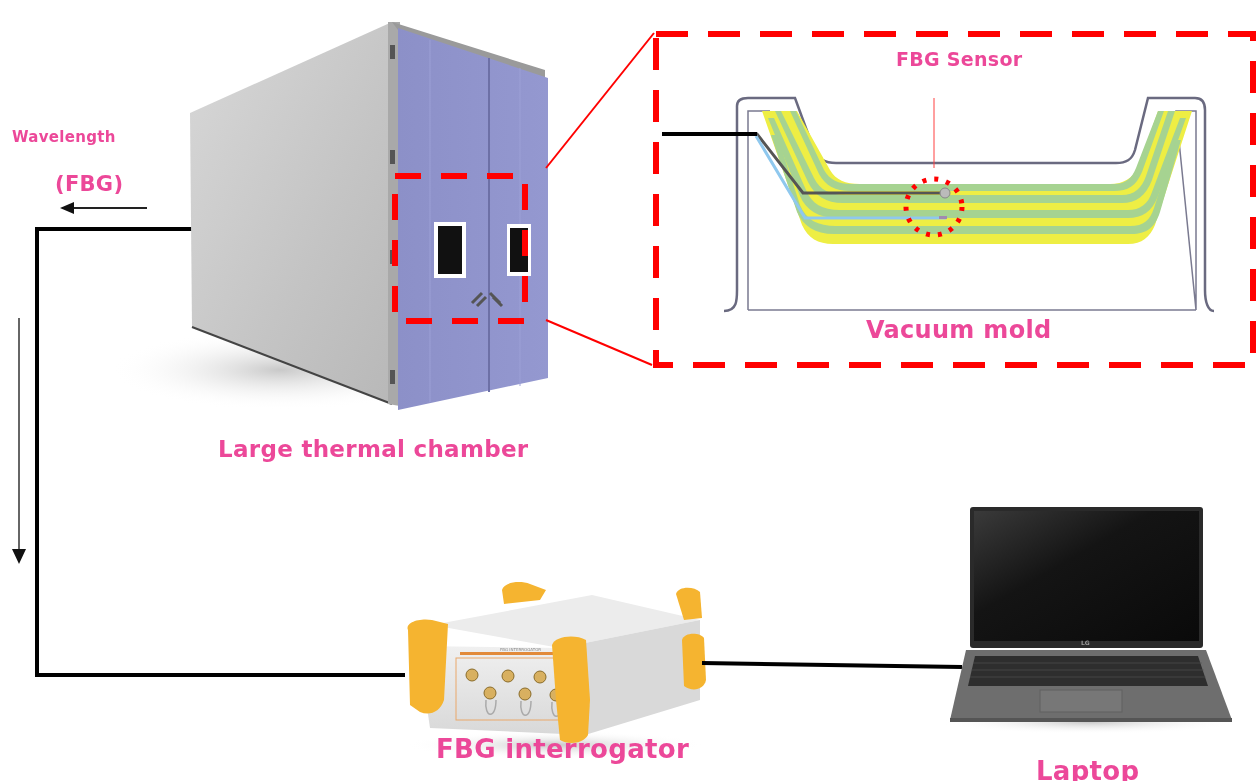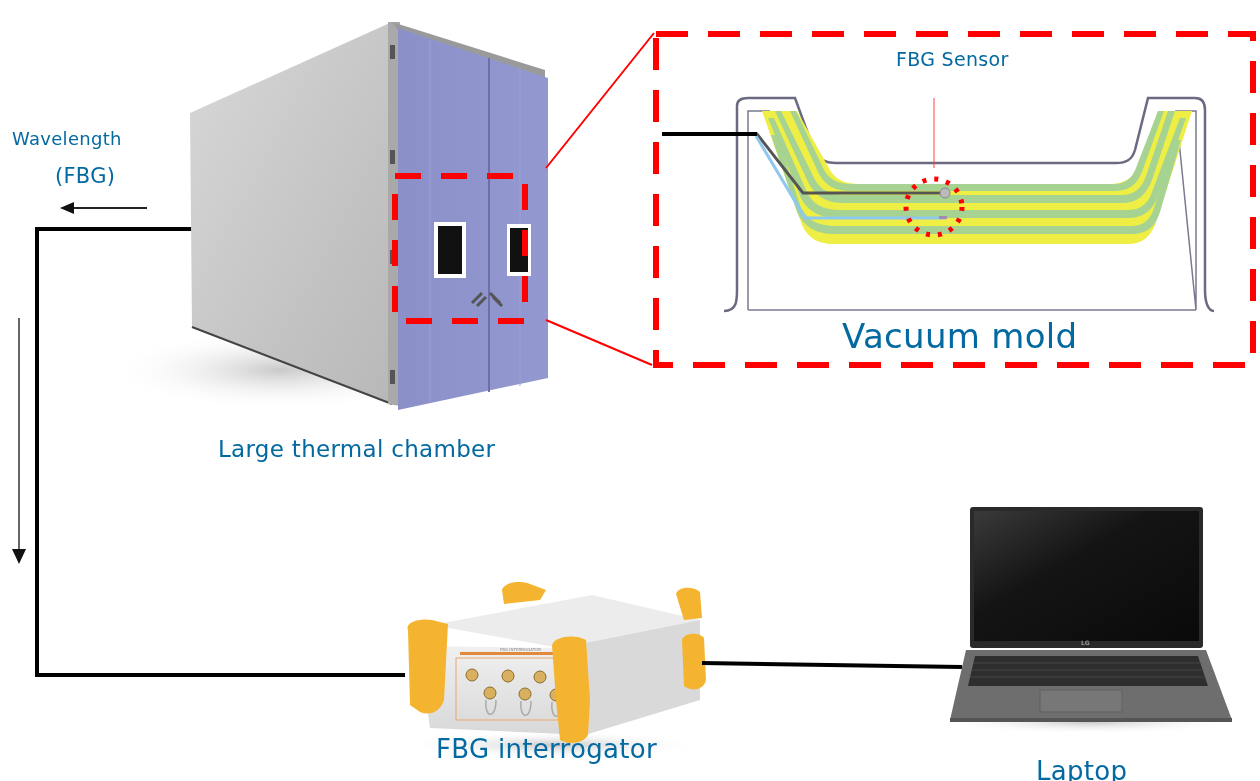--- a/index.html
+++ b/index.html
@@ -1,18 +1,18 @@
 <!DOCTYPE html>
 <html><head>
 <meta charset="utf-8">
 <style>
   html,body{margin:0;padding:0;background:#fff;}
   body{width:1260px;height:781px;position:relative;overflow:hidden;font-family:"DejaVu Sans","Liberation Sans",sans-serif;}
   svg{position:absolute;left:0;top:0;}
-  .lbl{position:absolute;font-weight:normal;color:#0369a1;white-space:nowrap;letter-spacing:0.3px;font-family:"DejaVu Sans",sans-serif;}
+  .lbl{position:absolute;font-weight:bold;color:#ec4899;white-space:nowrap;letter-spacing:0.3px;font-family:"DejaVu Sans",sans-serif;}
 </style>
 </head>
 <body>
 
 <svg width="1260" height="781" viewBox="0 0 1260 781" xmlns="http://www.w3.org/2000/svg">
   <defs>
     <linearGradient id="sideGrad" x1="0" y1="0" x2="1" y2="1">
       <stop offset="0" stop-color="#d8d8d8"></stop>
       <stop offset="0.6" stop-color="#c4c4c4"></stop>
       <stop offset="1" stop-color="#b8b8b8"></stop>
@@ -161,19 +161,19 @@
     <g stroke="#555" stroke-width="0.6">
       <line x1="973" y1="663" x2="1202" y2="663"></line>
         <line x1="971" y1="670" x2="1204" y2="670"></line>
         <line x1="970" y1="677" x2="1206" y2="677"></line>
     </g>
     <rect x="1040" y="690" width="82" height="22" fill="#777" stroke="#606060"></rect>
     <rect x="950" y="718" width="282" height="4" fill="#555"></rect>
   </g>
 </svg>
 
-<div class="lbl" style="left:12px;top:128px;font-size:18px;">Wavelength</div>
-<div class="lbl" style="left:55px;top:164px;font-size:21px;">(FBG)</div>
+<div class="lbl" style="left:12px;top:128px;font-size:15px;">Wavelength</div>
+<div class="lbl" style="left:55px;top:172px;font-size:21px;">(FBG)</div>
 <div class="lbl" style="left:218px;top:436px;font-size:23px;text-align:center;">Large thermal chamber</div>
 <div class="lbl" style="left:896px;top:48px;font-size:19px;">FBG Sensor</div>
-<div class="lbl" style="left:842px;top:316px;font-size:34px;">Vacuum mold</div>
+<div class="lbl" style="left:866px;top:316px;font-size:24px;">Vacuum mold</div>
 <div class="lbl" style="left:436px;top:734px;font-size:26px;">FBG interrogator</div>
 <div class="lbl" style="left:1036px;top:756px;font-size:26px;">Laptop</div>
 
 </body></html>

